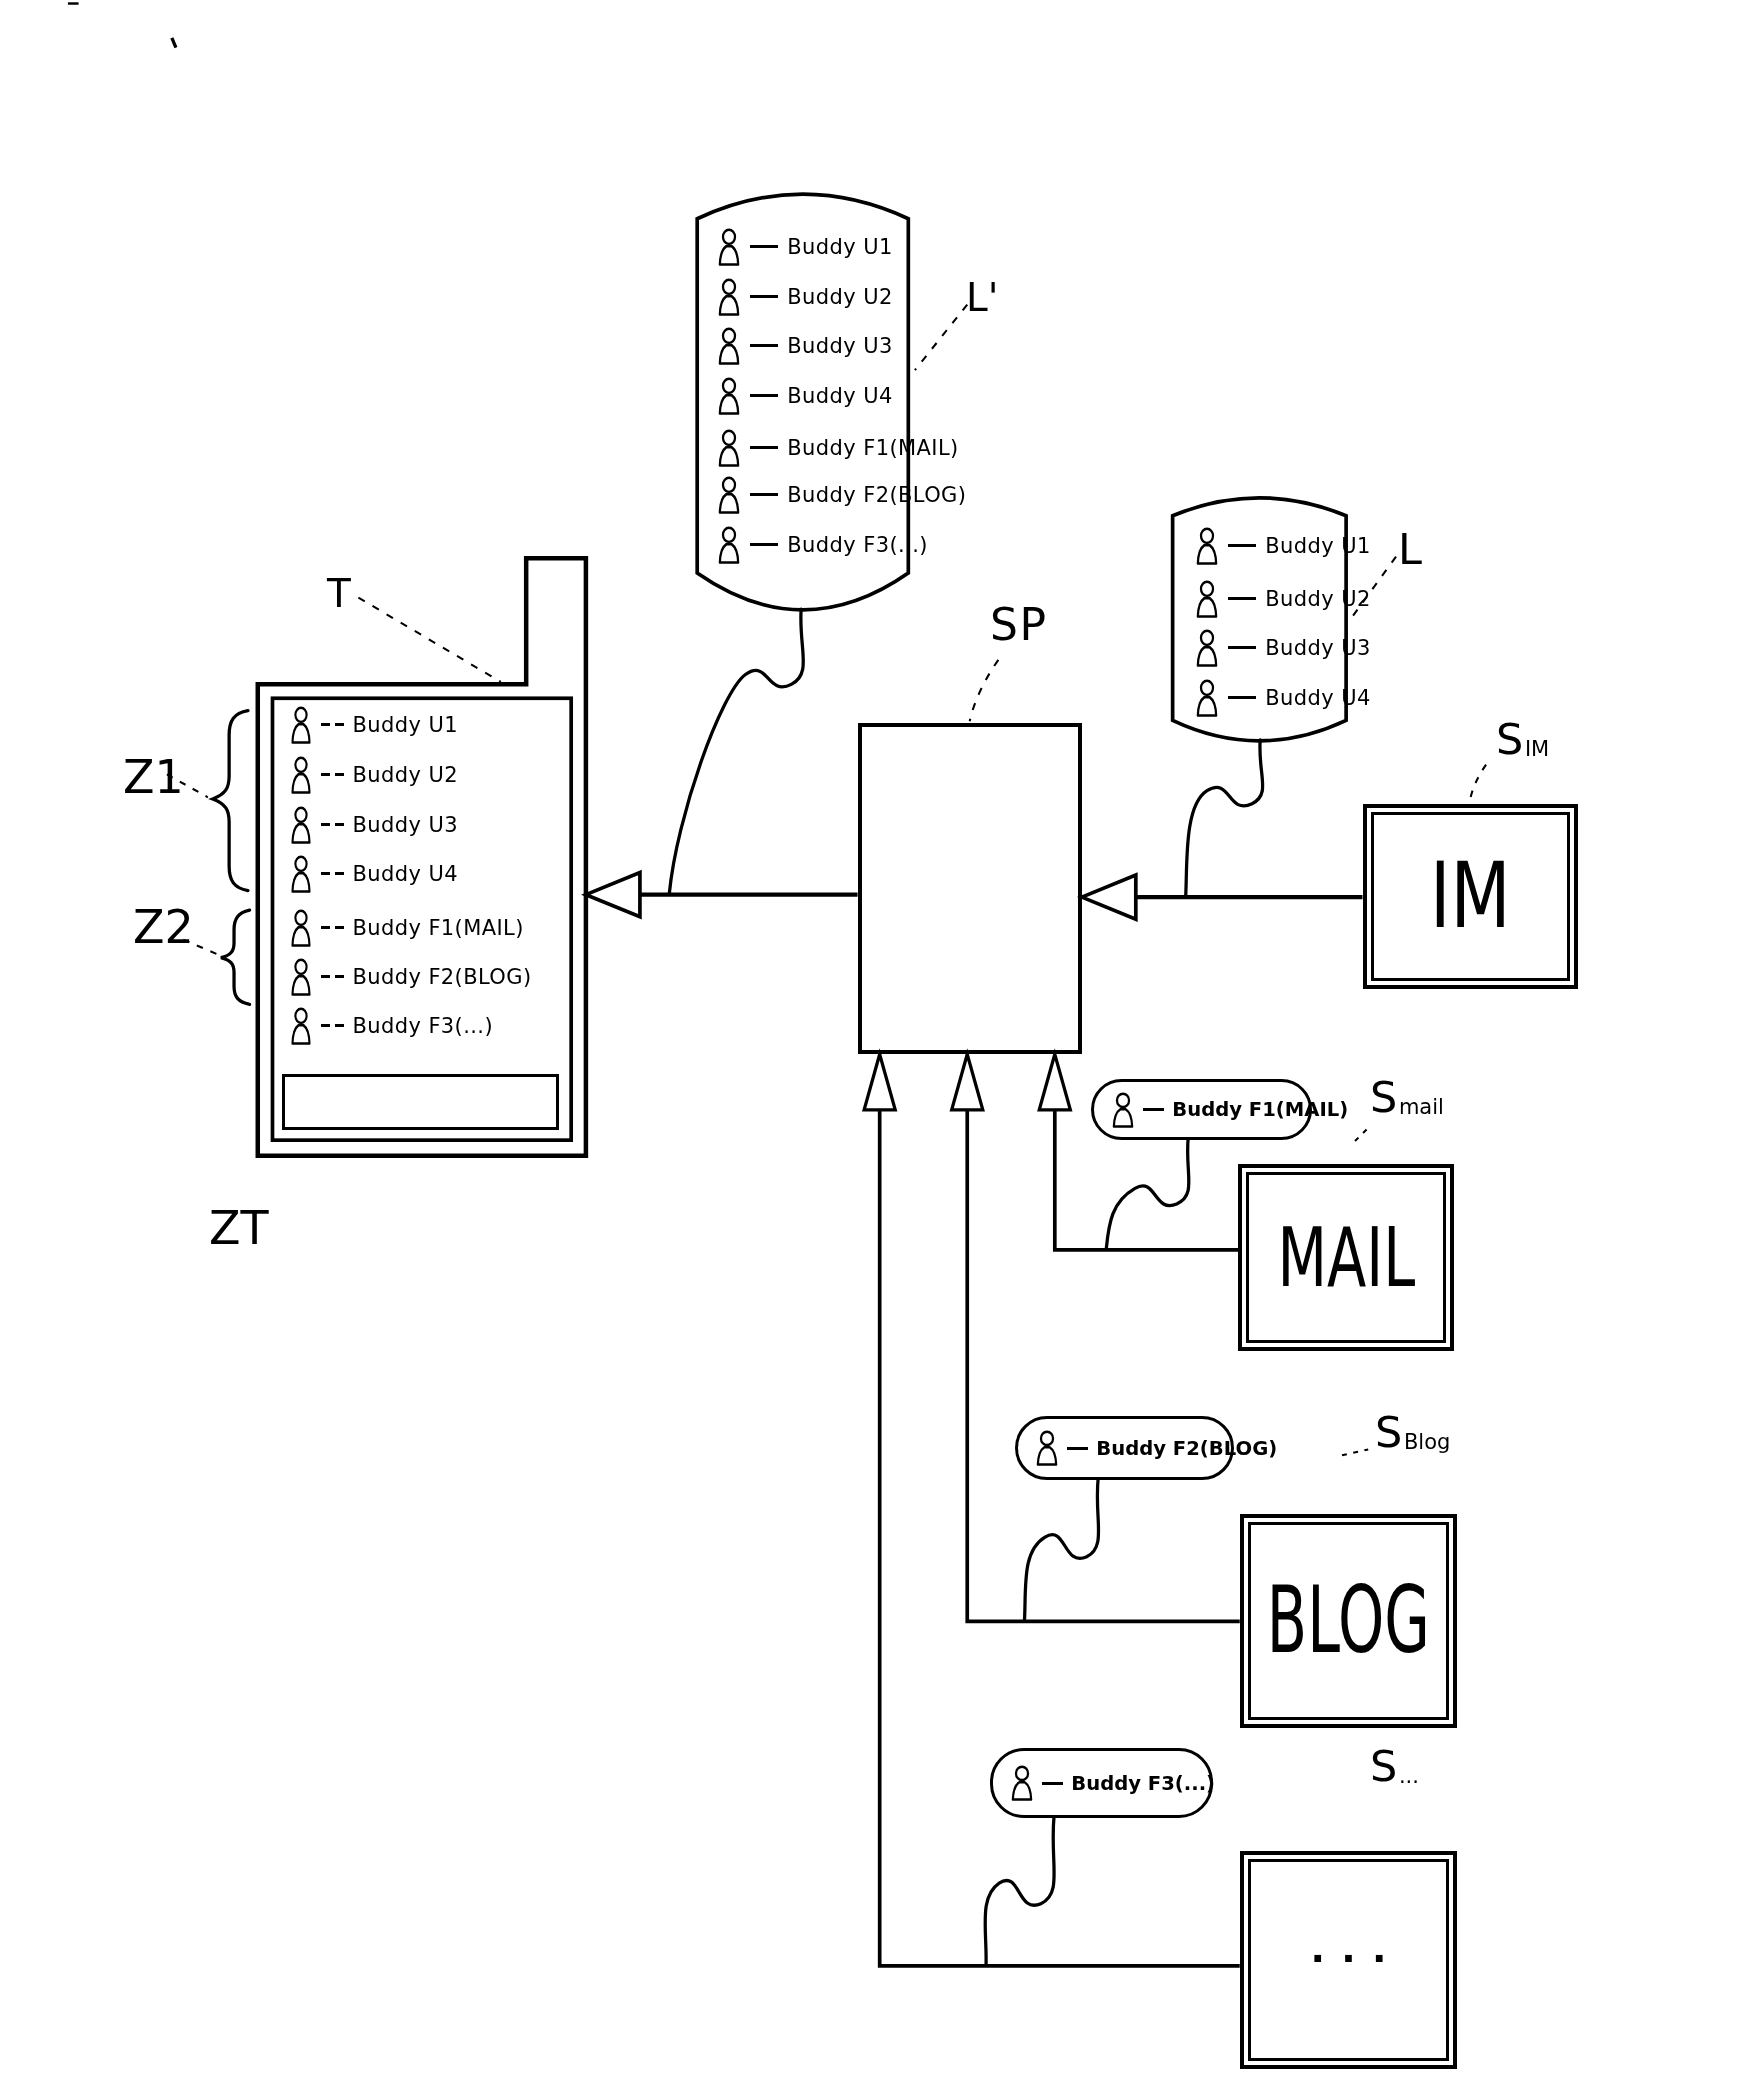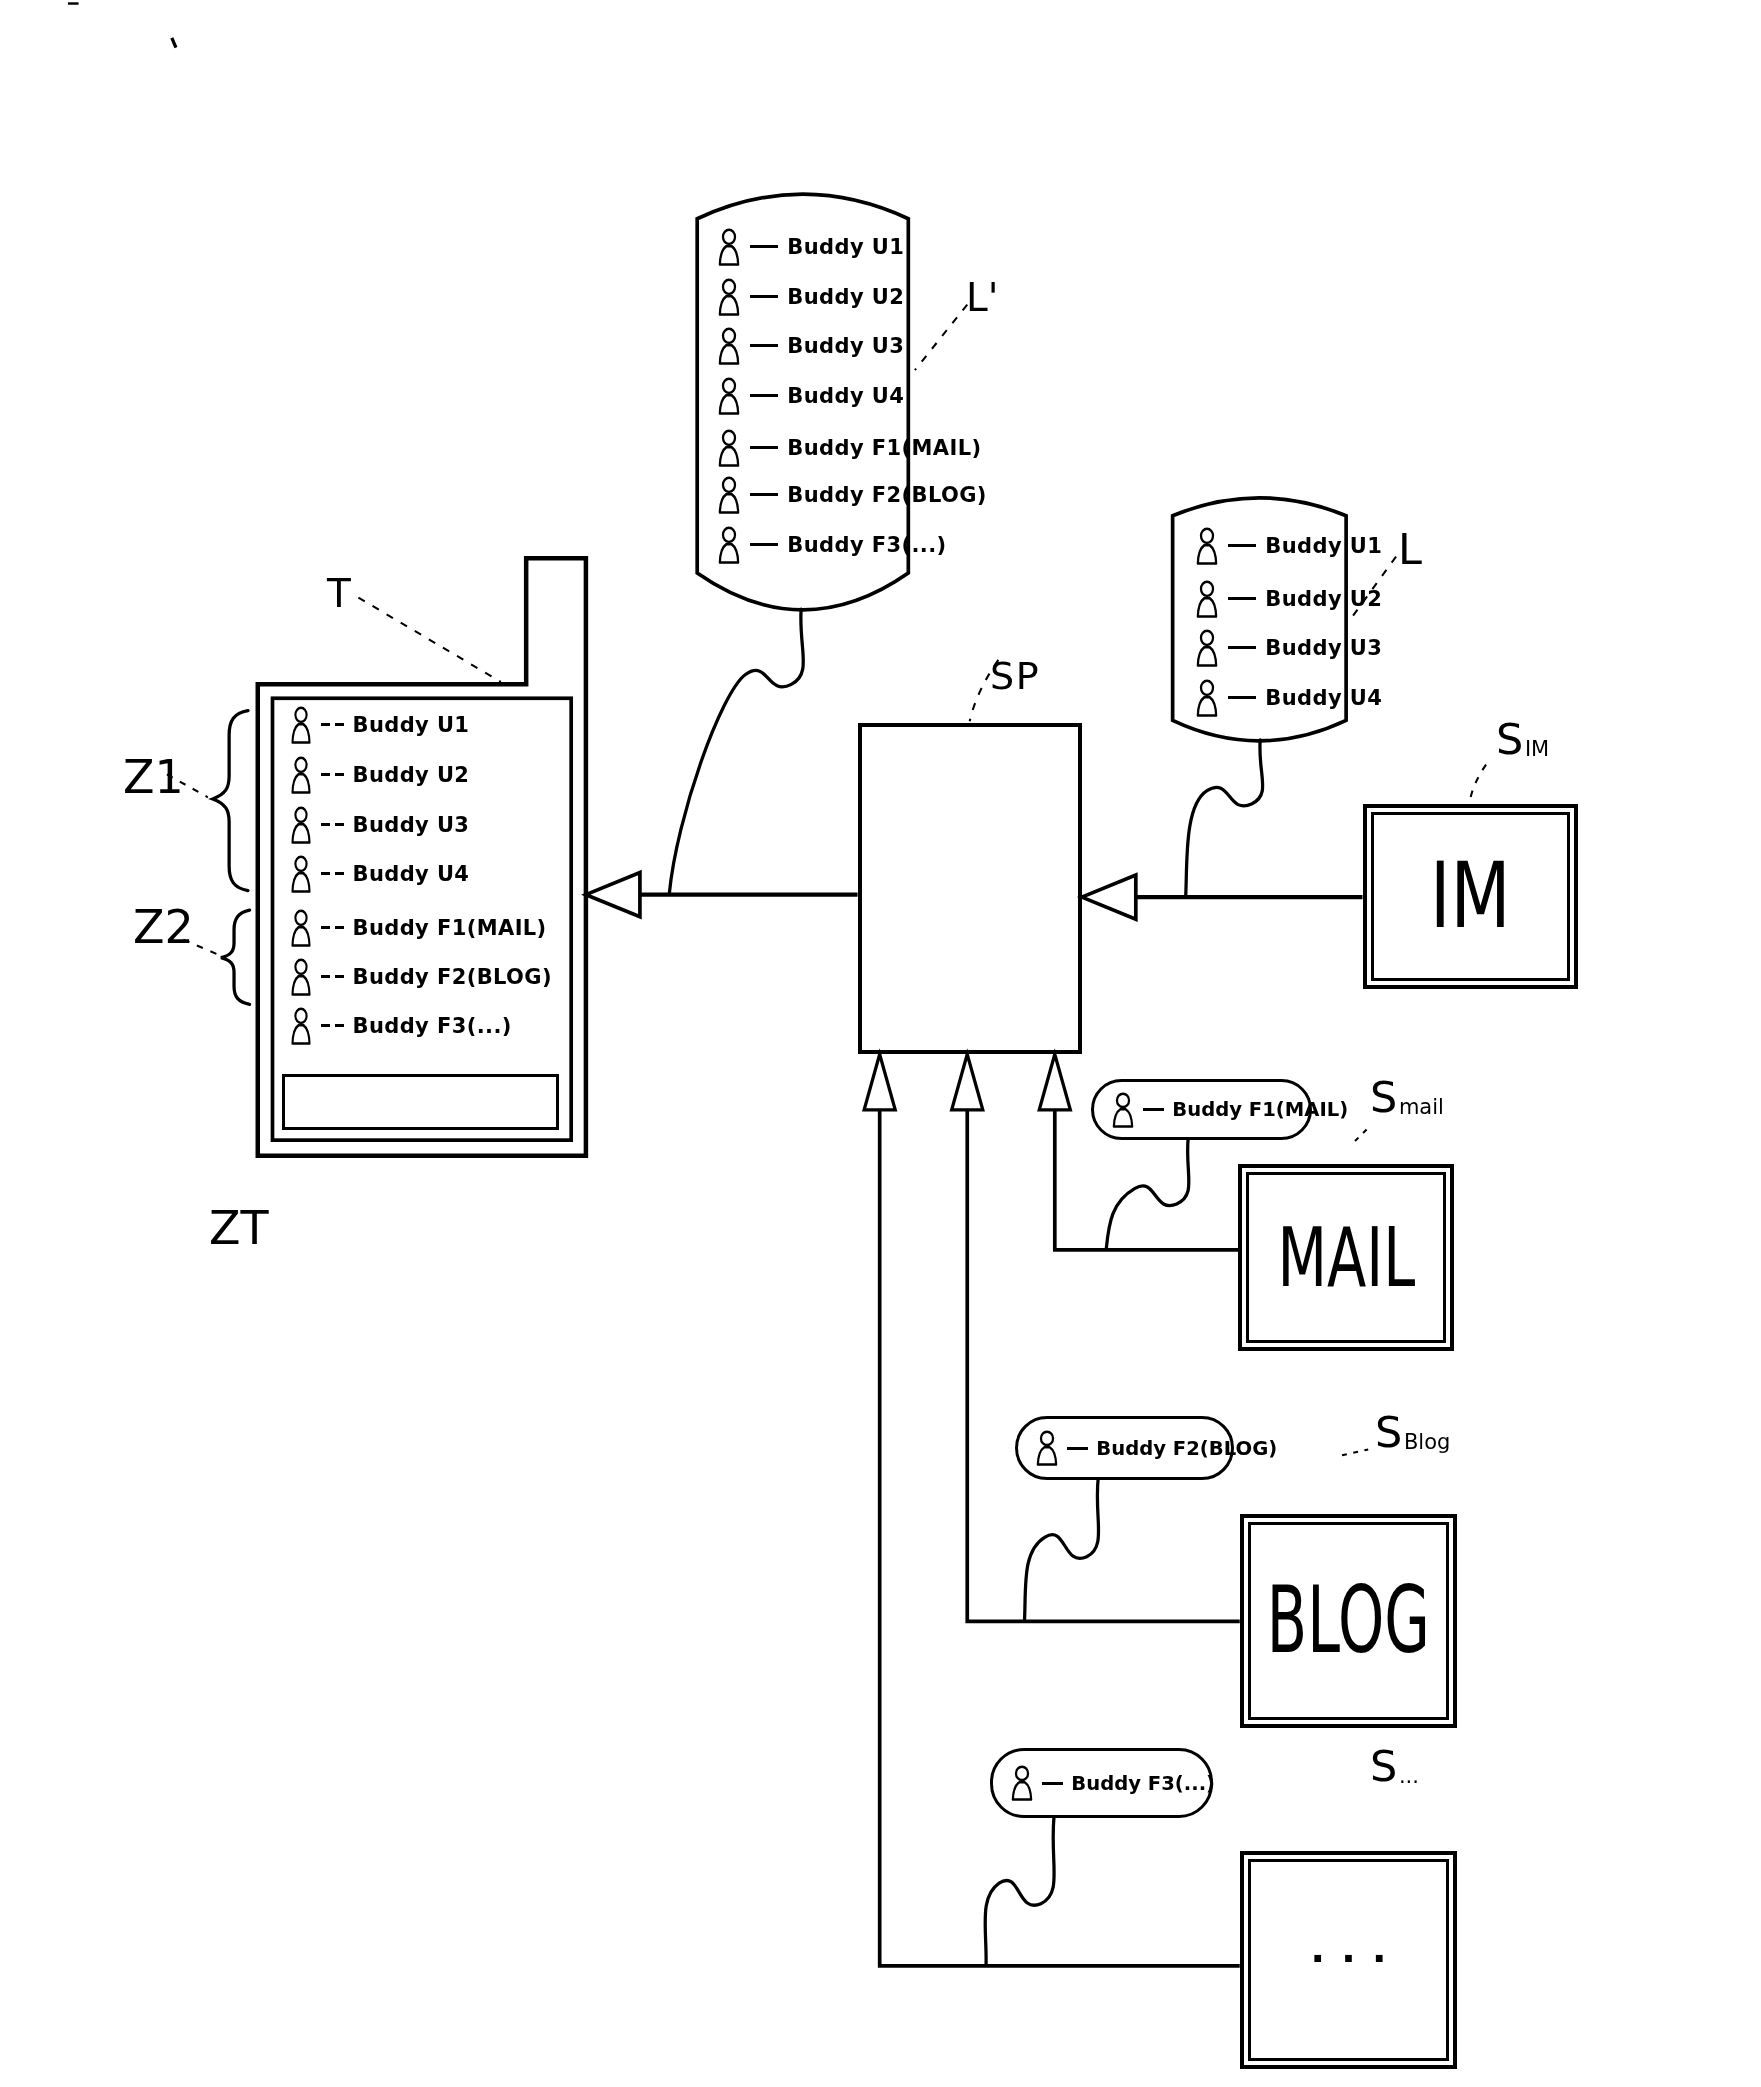--- a/index.html
+++ b/index.html
@@ -1,21 +1,21 @@
 <!DOCTYPE html>
 <html style="font-size:13px"><head>
 <meta charset="utf-8">
 <style>
   html,body{margin:0;padding:0;background:#fff;}
   #fig{position:relative;width:1761px;height:2088px;background:#fff;overflow:hidden;
        font-family:"DejaVu Sans","Liberation Sans",sans-serif;color:#000;}
   #wires{position:absolute;left:0;top:0;width:1761px;height:2088px;pointer-events:none;}
   .lab{position:absolute;white-space:nowrap;color:#000;}
   .row{position:absolute;display:flex;align-items:center;height:39px;}
-  .rowtext{font-size:21px;font-weight:bold;margin-left:6.5px;white-space:nowrap;letter-spacing:0.4px;}
+  .rowtext{font-size:21px;font-weight:normal;margin-left:6.5px;white-space:nowrap;letter-spacing:0.4px;}
   .picon{flex:0 0 auto;}
   .dash{height:0;border-top:3.3px solid #000;flex:0 0 auto;}
   .w34{width:28px;margin:0 3.3px 0 6.5px;}
   .w26{width:21px;margin:0 1.6px 0 6.5px;}
   .w11{width:9px;margin:0 2.5px;}
   .box{position:absolute;box-sizing:border-box;border:4.1px solid #000;background:#fff;}
   .box .inner{position:absolute;inset:4.1px;border:3.3px solid #000;display:flex;align-items:center;justify-content:center;overflow:hidden;}
   #sp-box{border-width:4.9px;background:transparent;}
   .pill{position:absolute;box-sizing:border-box;border:3.3px solid #000;border-radius:34px;background:#fff;
         display:flex;align-items:center;padding-left:14.7px;}
@@ -86,21 +86,21 @@
     <path d="M1540,904 C1537,946 1554,970 1530,982 C1500,996 1504,948 1475,966 C1447,984 1451,1054 1449,1094" fill="none" stroke="#000" stroke-width="4" stroke-linecap="round"></path>
     <path d="M1452,1390 C1448,1434 1463,1460 1438,1471 C1410,1483 1413,1437 1387,1452 C1359,1468 1355,1494 1352,1525" fill="none" stroke="#000" stroke-width="4" stroke-linecap="round"></path>
     <path d="M1342,1806 C1337,1856 1353,1890 1328,1902 C1299,1915 1303,1862 1277,1878 C1249,1895 1254,1938 1252,1979" fill="none" stroke="#000" stroke-width="4" stroke-linecap="round"></path>
     <path d="M1288,2220 C1283,2276 1299,2314 1272,2326 C1243,2339 1247,2284 1221,2301 C1196,2318 1206,2358 1205,2400" fill="none" stroke="#000" stroke-width="4" stroke-linecap="round"></path>
   </svg>
 
   
   <div class="lab" style="left:327px;top:571px;font-size:39px;">T</div>
   <div class="lab" style="left:966px;top:275px;font-size:39px;">L'</div>
   <div class="lab" style="left:1398px;top:524px;font-size:43px;">L</div>
-  <div class="lab" style="left:990px;top:654px;font-size:38px;letter-spacing:1.6px;">SP</div>
+  <div class="lab" style="left:990px;top:599px;font-size:44px;letter-spacing:1.6px;">SP</div>
   <div class="lab" style="left:123px;top:750px;font-size:46px;">Z1</div>
   <div class="lab" style="left:133px;top:900px;font-size:46px;">Z2</div>
   <div class="lab" style="left:209px;top:1201px;font-size:46px;">ZT</div>
 
   <div class="sref" style="left:1496px;top:718px;">
     <span class="base">S</span>
     <span class="sub">IM</span>
   </div>
   <div class="sref" style="left:1370px;top:1076px;">
     <span class="base">S</span>

